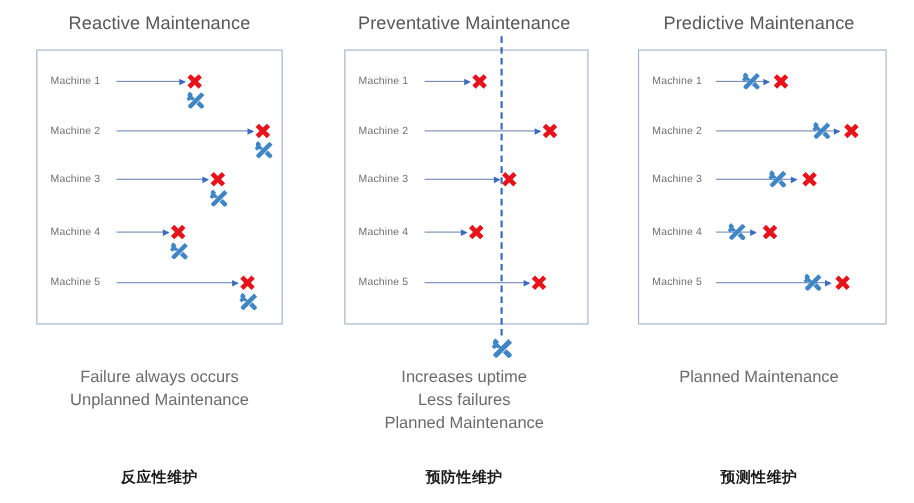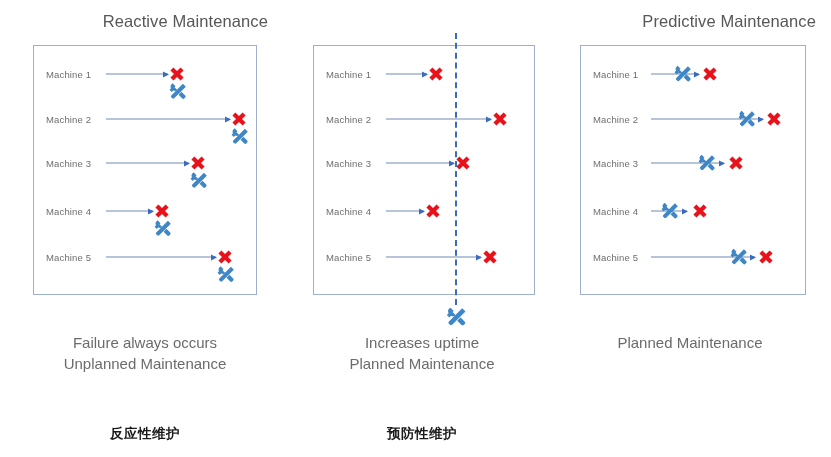--- a/index.html
+++ b/index.html
@@ -9,21 +9,21 @@
     font-family:"Liberation Sans", sans-serif;
     color:#4b4b4b;
     overflow:hidden;
     position:relative;
   }
   .canvas{position:relative;width:831px;height:457px;}
 
   .panel{position:absolute;top:0;height:457px;}
   .panel-title{
     position:absolute;left:0;right:0;top:12px;
-    text-align:right;
+    text-align:center;
     font-size:16.5px;
     color:#575757;
     font-weight:400;
     letter-spacing:.1px;
     white-space:nowrap;
   }
   .panel-box{
     position:absolute;
     top:45px;
     border:1.5px solid #9fb0cf;
@@ -217,20 +217,21 @@
     </div>
 
     <div class="caption" style="top:332px;">
       <div>Failure always occurs</div>
       <div>Unplanned Maintenance</div>
     </div>
     <div class="cn-caption" style="top:425px;">反应性维护</div>
   </div>
 
   <div class="panel" style="left:296px;width:252px;">
+    <div class="panel-title">Preventative Maintenance</div>
     <div class="panel-box" style="left:17px;width:222px;height:250px;">
       <div class="rows">
 
         <div class="row" style="top:17px;">
           <span class="row-label">Machine 1</span>
           <span class="arrow" style="left:72px;width:41px;"></span>
           <span class="xmark" style="left:113px;">
             <svg viewBox="0 0 24 24">
                 <path fill="#e8121a" d="M7.2 3.2 12 8l4.8-4.8 4 4L16 12l4.8 4.8-4 4L12 16l-4.8 4.8-4-4L8 12 3.2 7.2z"></path>
               </svg>
@@ -285,20 +286,21 @@
       <svg viewBox="0 0 24 24">
           <g fill="#3f86c6">
             <path d="M5.2 3.6c-1.3 1.3-1.5 3.2-.6 4.7l-1.7 1.7 2.5 2.5 1.7-1.7c1.5.9 3.4.7 4.7-.6l-3.2-3.2 1.1-1.1-3.2-3.2zM16.5 12.4l4.3 4.3c.6.6.6 1.6 0 2.2l-1.1 1.1c-.6.6-1.6.6-2.2 0l-4.3-4.3z"></path>
             <path d="M18.2 3.2 4.9 16.5c-.6.6-.6 1.6 0 2.2l1.1 1.1c.6.6 1.6.6 2.2 0L21.5 6.5z"></path>
           </g>
         </svg>
     </div>
 
     <div class="caption" style="top:332px;">
       <div>Increases uptime</div>
+      <div>Less failures</div>
       <div>Planned Maintenance</div>
     </div>
     <div class="cn-caption" style="top:425px;">预防性维护</div>
   </div>
 
   <div class="panel" style="left:564px;width:252px;">
     <div class="panel-title">Predictive Maintenance</div>
     <div class="panel-box" style="left:16px;width:226px;height:250px;">
       <div class="rows">
 
@@ -391,15 +393,16 @@
               </svg>
           </span>
         </div>
 
       </div>
     </div>
 
     <div class="caption" style="top:332px;">
       <div>Planned Maintenance</div>
     </div>
+    <div class="cn-caption" style="top:425px;">预测性维护</div>
   </div>
 
 </div>
 
 </body></html>

